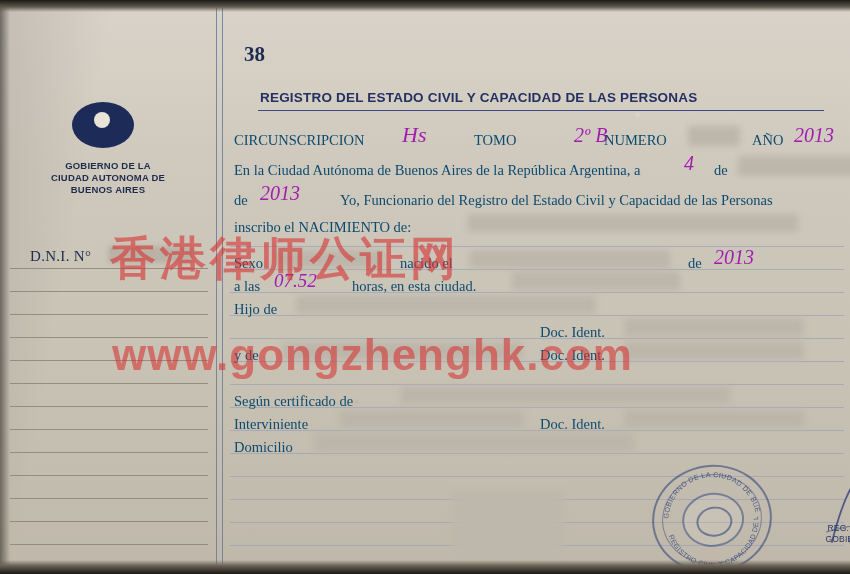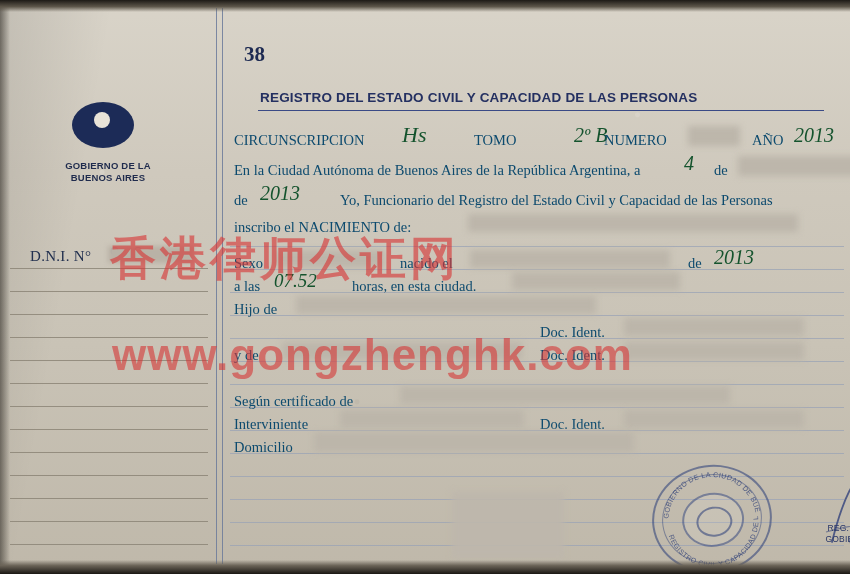--- a/index.html
+++ b/index.html
@@ -178,21 +178,21 @@
     font-family: Liberation Serif, serif;
     font-size: 14.5px;
     color: #0c4a6e;
     white-space: nowrap;
   }
   
   .hand {
     position: absolute;
     font-family: "Liberation Serif", serif;
     font-style: italic;
-    color: #14532d;
+    color: #a21caf;
     white-space: nowrap;
   }
   
   .blur {
     position: absolute;
     background: rgba(188,181,170,0.95);
     filter: blur(3px);
   }
   
   .wm-cn {
@@ -291,20 +291,21 @@
   <div class="paper-grain"></div>
 
   <div class="left-col">
     <div class="crest">
       <div class="oval"></div>
       <div class="rays"></div>
       <div class="sun"></div>
     </div>
     <div class="crest-text">
       <div>GOBIERNO DE LA</div>
+      <div>CIUDAD AUTONOMA DE</div>
       <div>BUENOS AIRES</div>
     </div>
     <div class="dni-line">D.N.I. N°</div>
     <div class="dni-hand">9          8</div>
     <div class="dni-redaction"></div>
 
     <div class="lrule" style="top:258px;"></div>
     <div class="lrule" style="top:281px;"></div>
     <div class="lrule" style="top:304px;"></div>
     <div class="lrule" style="top:327px;"></div>

